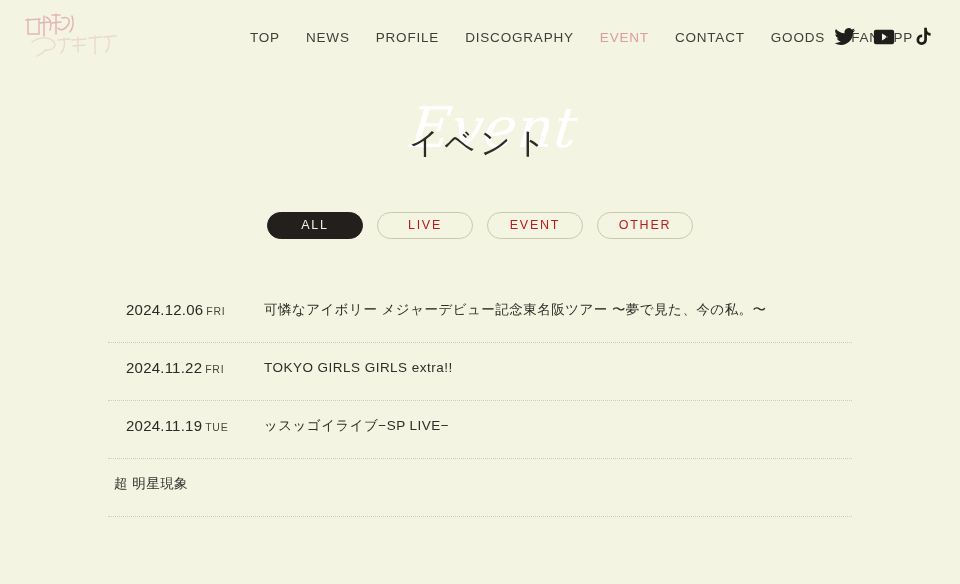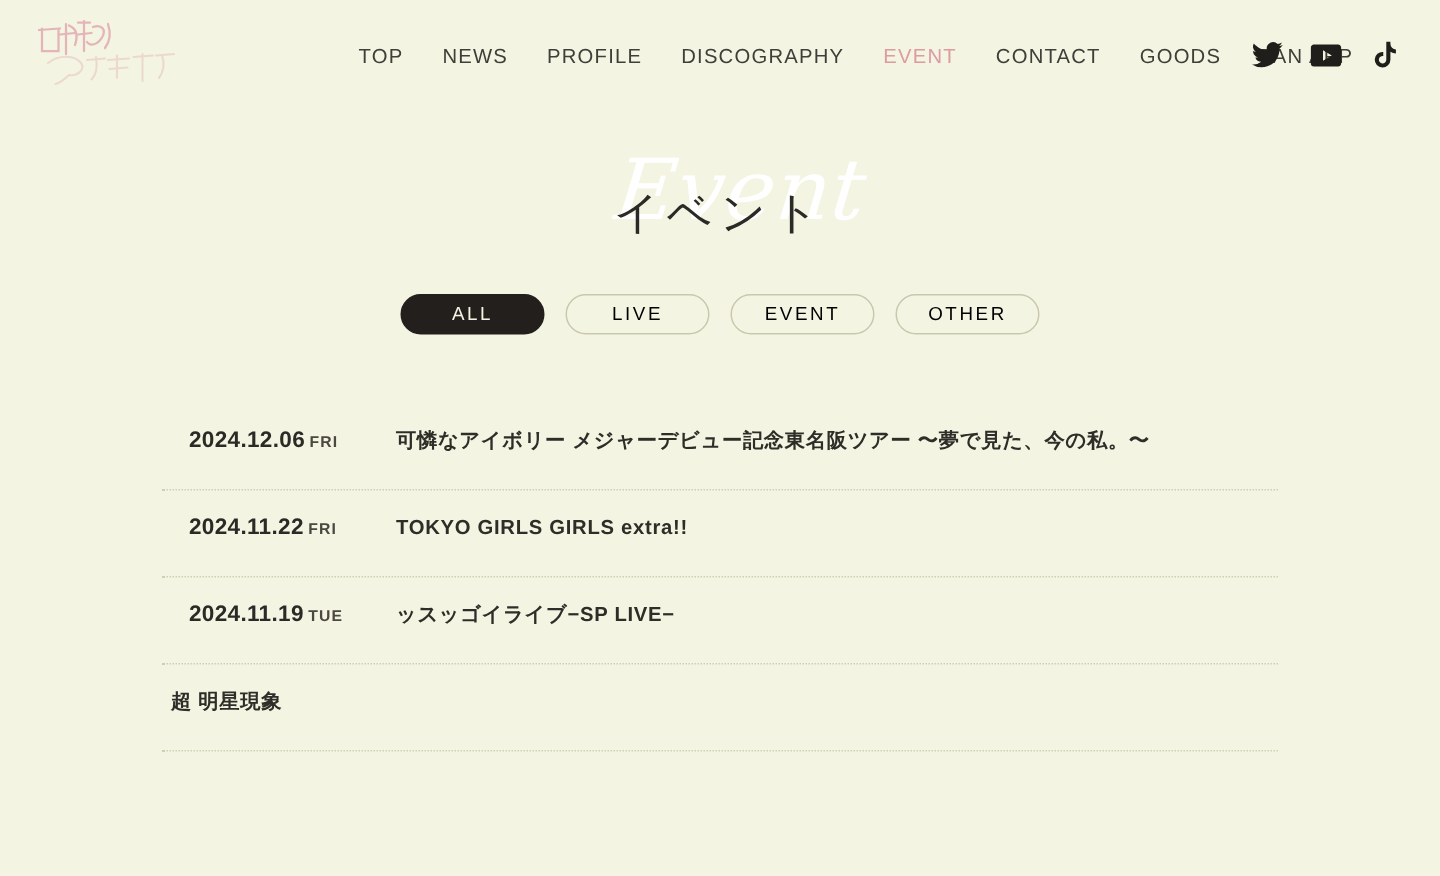--- a/index.html
+++ b/index.html
@@ -30,21 +30,21 @@
     left: 16px;
     top: 6px;
     width: 110px;
     height: 52px;
     overflow: hidden;
   }
   .logo svg { display: block; }
 
   .main-nav {
     position: absolute;
-    left: 239px;
+    left: 250px;
     top: 29px;
     display: flex;
     align-items: center;
     gap: 0;
   }
   .nav-link {
     font-size: 13.5px;
     letter-spacing: 0.06em;
     color: #403e38;
     text-decoration: none;
@@ -105,29 +105,29 @@
     font-weight: 400;
     line-height: 1.2;
   }
 
   
   .filter-bar {
     display: flex;
     justify-content: center;
     align-items: center;
     gap: 14px;
-    margin-top: 12px;
+    margin-top: 28px;
   }
   .filter-pill {
     min-width: 96px;
     height: 27px;
     border-radius: 14px;
     border: 1px solid #c9c8ae;
     background: transparent;
-    color: #000000;
+    color: #b91c1c;
     font-family: inherit;
     font-size: 12.5px;
     letter-spacing: 0.14em;
     text-align: center;
     line-height: 25px;
     padding: 0 20px;
     cursor: pointer;
     white-space: nowrap;
   }
   .filter-pill.is-active {
@@ -140,21 +140,20 @@
   .event-list {
     margin: 46px auto 0;
     width: 744px;
   }
   .event-row {
     display: flex;
     align-items: flex-start;
     padding: 11px 0 12px;
     min-height: 57px;
     cursor: pointer;
-    font-weight: bold;
   }
   .event-date {
     width: 150px;
     flex: 0 0 150px;
     padding-top: 3px;
     padding-left: 18px;
   }
   .date-line {
     font-size: 15px;
     letter-spacing: 0.015em;

